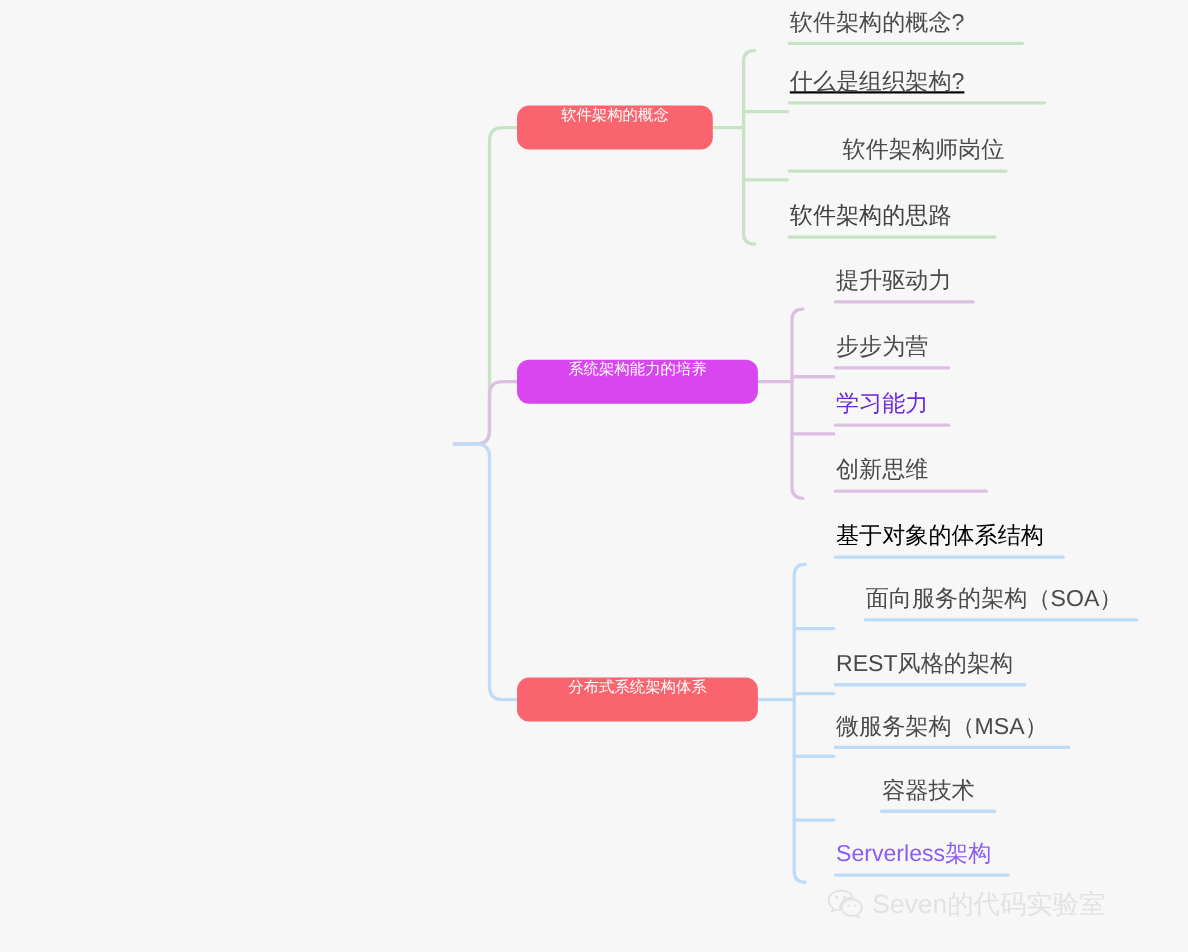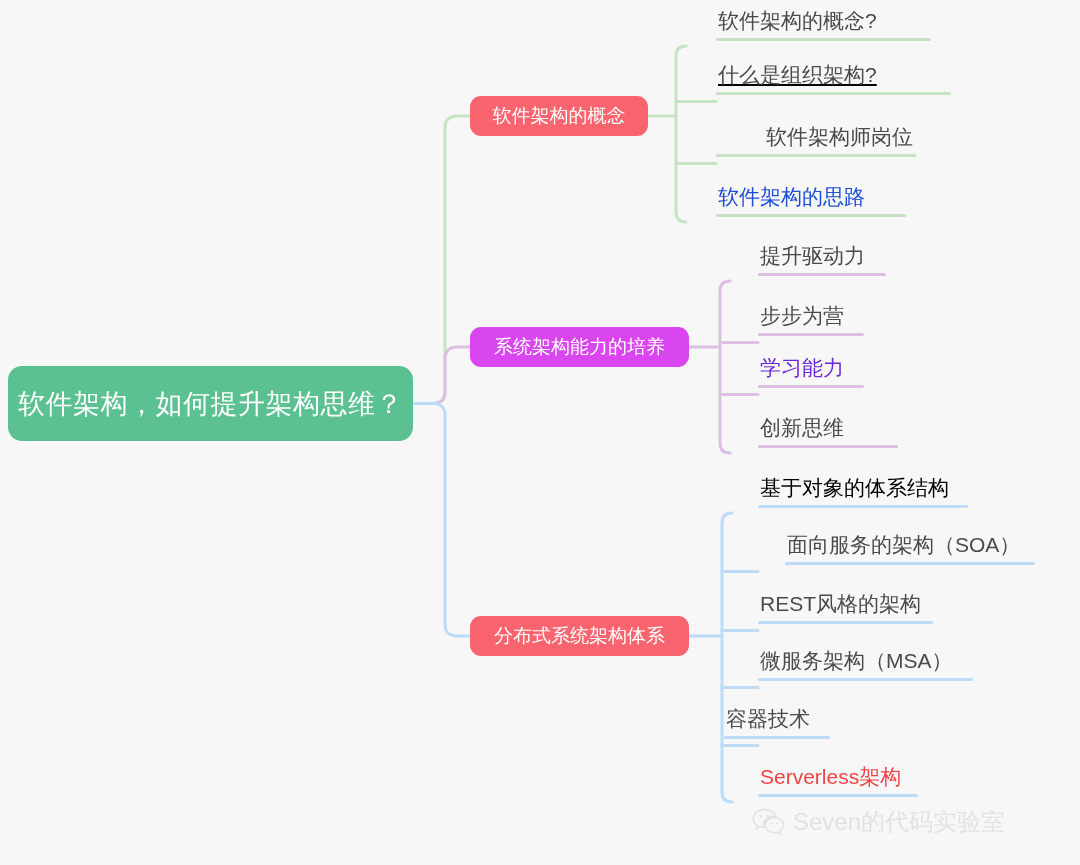--- a/index.html
+++ b/index.html
@@ -34,26 +34,26 @@
     color: #ffffff;
     font-size: 27px;
     letter-spacing: 0.5px;
     white-space: nowrap;
     padding: 0 18px;
   }
   
   .branch-node {
     position: absolute;
     display: flex;
-    align-items: center;
+    align-items: flex-start;
     justify-content: center;
     box-sizing: border-box;
     border-radius: 11px;
     color: #ffffff;
-    font-size: 19px;
+    font-size: 14px;
     white-space: nowrap;
     padding: 0 15px;
   }
   
   .leaf-node {
     position: absolute;
     box-sizing: border-box;
     white-space: nowrap;
   }
   .leaf-label {
@@ -101,42 +101,39 @@
       <path d="M 720 394.5 L 758 394.5" fill="none" stroke="#debfe4" stroke-width="3" stroke-linecap="round" stroke-linejoin="round"></path>
       <path d="M 413 403.5 L 433 403.5 Q 445 403.5 445 415.5 L 445 624 Q 445 636 457 636 L 470 636" fill="none" stroke="#bedcf7" stroke-width="3" stroke-linecap="round" stroke-linejoin="round"></path>
       <path d="M 689 636 L 722 636" fill="none" stroke="#bedcf7" stroke-width="3" stroke-linecap="round" stroke-linejoin="round"></path>
       <path d="M 732 513 Q 722 513 722 523 L 722 792 Q 722 802 732 802" fill="none" stroke="#bedcf7" stroke-width="3" stroke-linecap="round" stroke-linejoin="round"></path>
       <path d="M 722 571.5 L 758 571.5" fill="none" stroke="#bedcf7" stroke-width="3" stroke-linecap="round" stroke-linejoin="round"></path>
       <path d="M 722 630.5 L 758 630.5" fill="none" stroke="#bedcf7" stroke-width="3" stroke-linecap="round" stroke-linejoin="round"></path>
       <path d="M 722 687.5 L 758 687.5" fill="none" stroke="#bedcf7" stroke-width="3" stroke-linecap="round" stroke-linejoin="round"></path>
       <path d="M 722 745.5 L 758 745.5" fill="none" stroke="#bedcf7" stroke-width="3" stroke-linecap="round" stroke-linejoin="round"></path>
     </svg>
 
-  <div class="root-node" id="root-node" style="left: 8px; top: 366px; width: 405px; height: 75px; background: rgb(91, 193, 146);">
-    <span>软件架构，如何提升架构思维？</span>
-  </div>
 
   <div id="nodes-layer">
       <div class="branch-node" style="left: 470px; top: 96px; width: 178px; height: 40px; background: rgb(249, 100, 110);">
         <span>软件架构的概念</span>
       </div>
       <div class="leaf-node" style="left: 716px; top: 10px; width: 215px;">
         <span class="leaf-label" style="color: rgb(74, 74, 74);">软件架构的概念?</span>
         <span class="leaf-rule" style="background: rgb(198, 227, 195);"></span>
       </div>
       <div class="leaf-node" style="left: 716px; top: 64px; width: 235px; text-decoration: underline;">
         <span class="leaf-label" style="color: rgb(74, 74, 74);">什么是组织架构?</span>
         <span class="leaf-rule" style="background: rgb(198, 227, 195);"></span>
       </div>
       <div class="leaf-node" style="left: 716px; top: 126px; width: 200px;">
         <span class="leaf-label" style="color: rgb(74, 74, 74); margin-left: 48px;">软件架构师岗位</span>
         <span class="leaf-rule" style="background: rgb(198, 227, 195);"></span>
       </div>
       <div class="leaf-node" style="left: 716px; top: 186px; width: 190px;">
-        <span class="leaf-label" style="color: #1d4ed8;">软件架构的思路</span>
+        <span class="leaf-label" style="color: #404040;">软件架构的思路</span>
         <span class="leaf-rule" style="background: rgb(198, 227, 195);"></span>
       </div>
       <div class="branch-node" style="left: 470px; top: 327px; width: 219px; height: 40px; background: #d946ef;">
         <span>系统架构能力的培养</span>
       </div>
       <div class="leaf-node" style="left: 758px; top: 245px; width: 128px;">
         <span class="leaf-label" style="color: rgb(74, 74, 74);">提升驱动力</span>
         <span class="leaf-rule" style="background: rgb(222, 191, 228);"></span>
       </div>
       <div class="leaf-node" style="left: 758px; top: 305px; width: 106px;">
@@ -163,26 +160,26 @@
         <span class="leaf-rule" style="background: rgb(190, 220, 247);"></span>
       </div>
       <div class="leaf-node" style="left: 758px; top: 593px; width: 175px;">
         <span class="leaf-label" style="color: rgb(74, 74, 74);">REST风格的架构</span>
         <span class="leaf-rule" style="background: rgb(190, 220, 247);"></span>
       </div>
       <div class="leaf-node" style="left: 758px; top: 650px; width: 215px;">
         <span class="leaf-label" style="color: rgb(74, 74, 74);">微服务架构（MSA）</span>
         <span class="leaf-rule" style="background: rgb(190, 220, 247);"></span>
       </div>
-      <div class="leaf-node" style="left: 724px; top: 708px; width: 106px;">
+      <div class="leaf-node" style="left: 800px; top: 708px; width: 106px;">
         <span class="leaf-label" style="color: rgb(74, 74, 74);">容器技术</span>
         <span class="leaf-rule" style="background: rgb(190, 220, 247);"></span>
       </div>
       <div class="leaf-node" style="left: 758px; top: 766px; width: 160px;">
-        <span class="leaf-label" style="color: #ef4444;">Serverless架构</span>
+        <span class="leaf-label" style="color: #8b5cf6;">Serverless架构</span>
         <span class="leaf-rule" style="background: rgb(190, 220, 247);"></span>
       </div>
     </div>
 
   <div class="watermark" id="watermark" style="left: 752px; top: 806px; color: rgb(226, 226, 226);">
     <span>
       <svg width="34" height="28" viewBox="0 0 34 28" aria-hidden="true">
         <path d="M12.2 1.6C6.1 1.6 1.2 5.6 1.2 10.5c0 2.8 1.6 5.3 4.1 6.9l-1 3.1 3.6-1.8c1.1.3 2.2.5 3.4.5h.6c-.2-.7-.3-1.4-.3-2.1 0-5 4.8-9 10.7-9 .4 0 .8 0 1.2.1-.9-3.8-5.3-6.6-11.3-6.6z" fill="none" stroke="#e2e2e2" stroke-width="1.6"></path>
         <circle cx="8.6" cy="7.9" r="1.25" fill="#e2e2e2"></circle>
         <circle cx="15.6" cy="7.9" r="1.25" fill="#e2e2e2"></circle>

